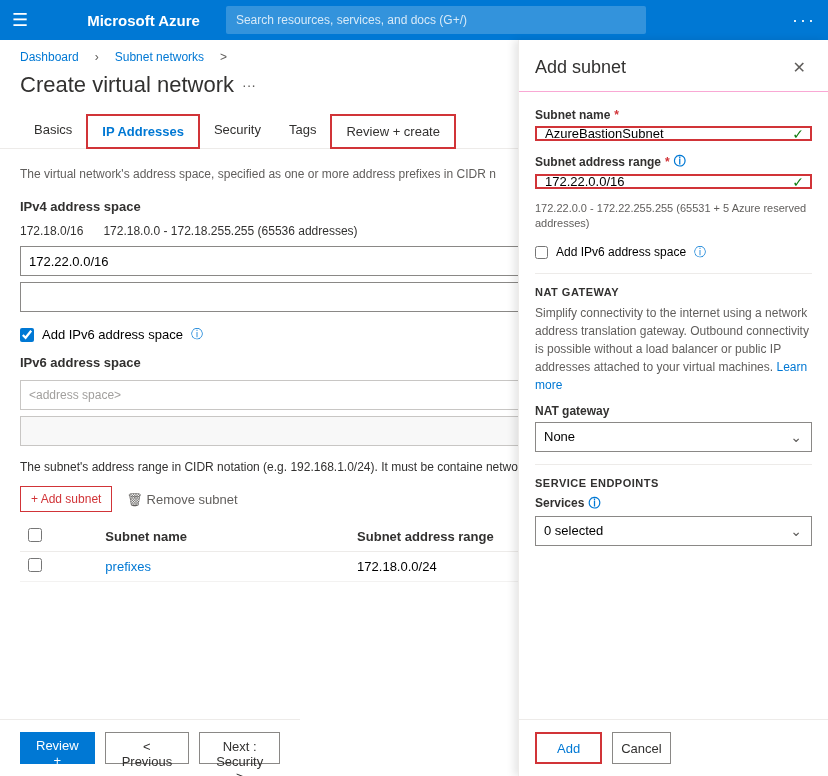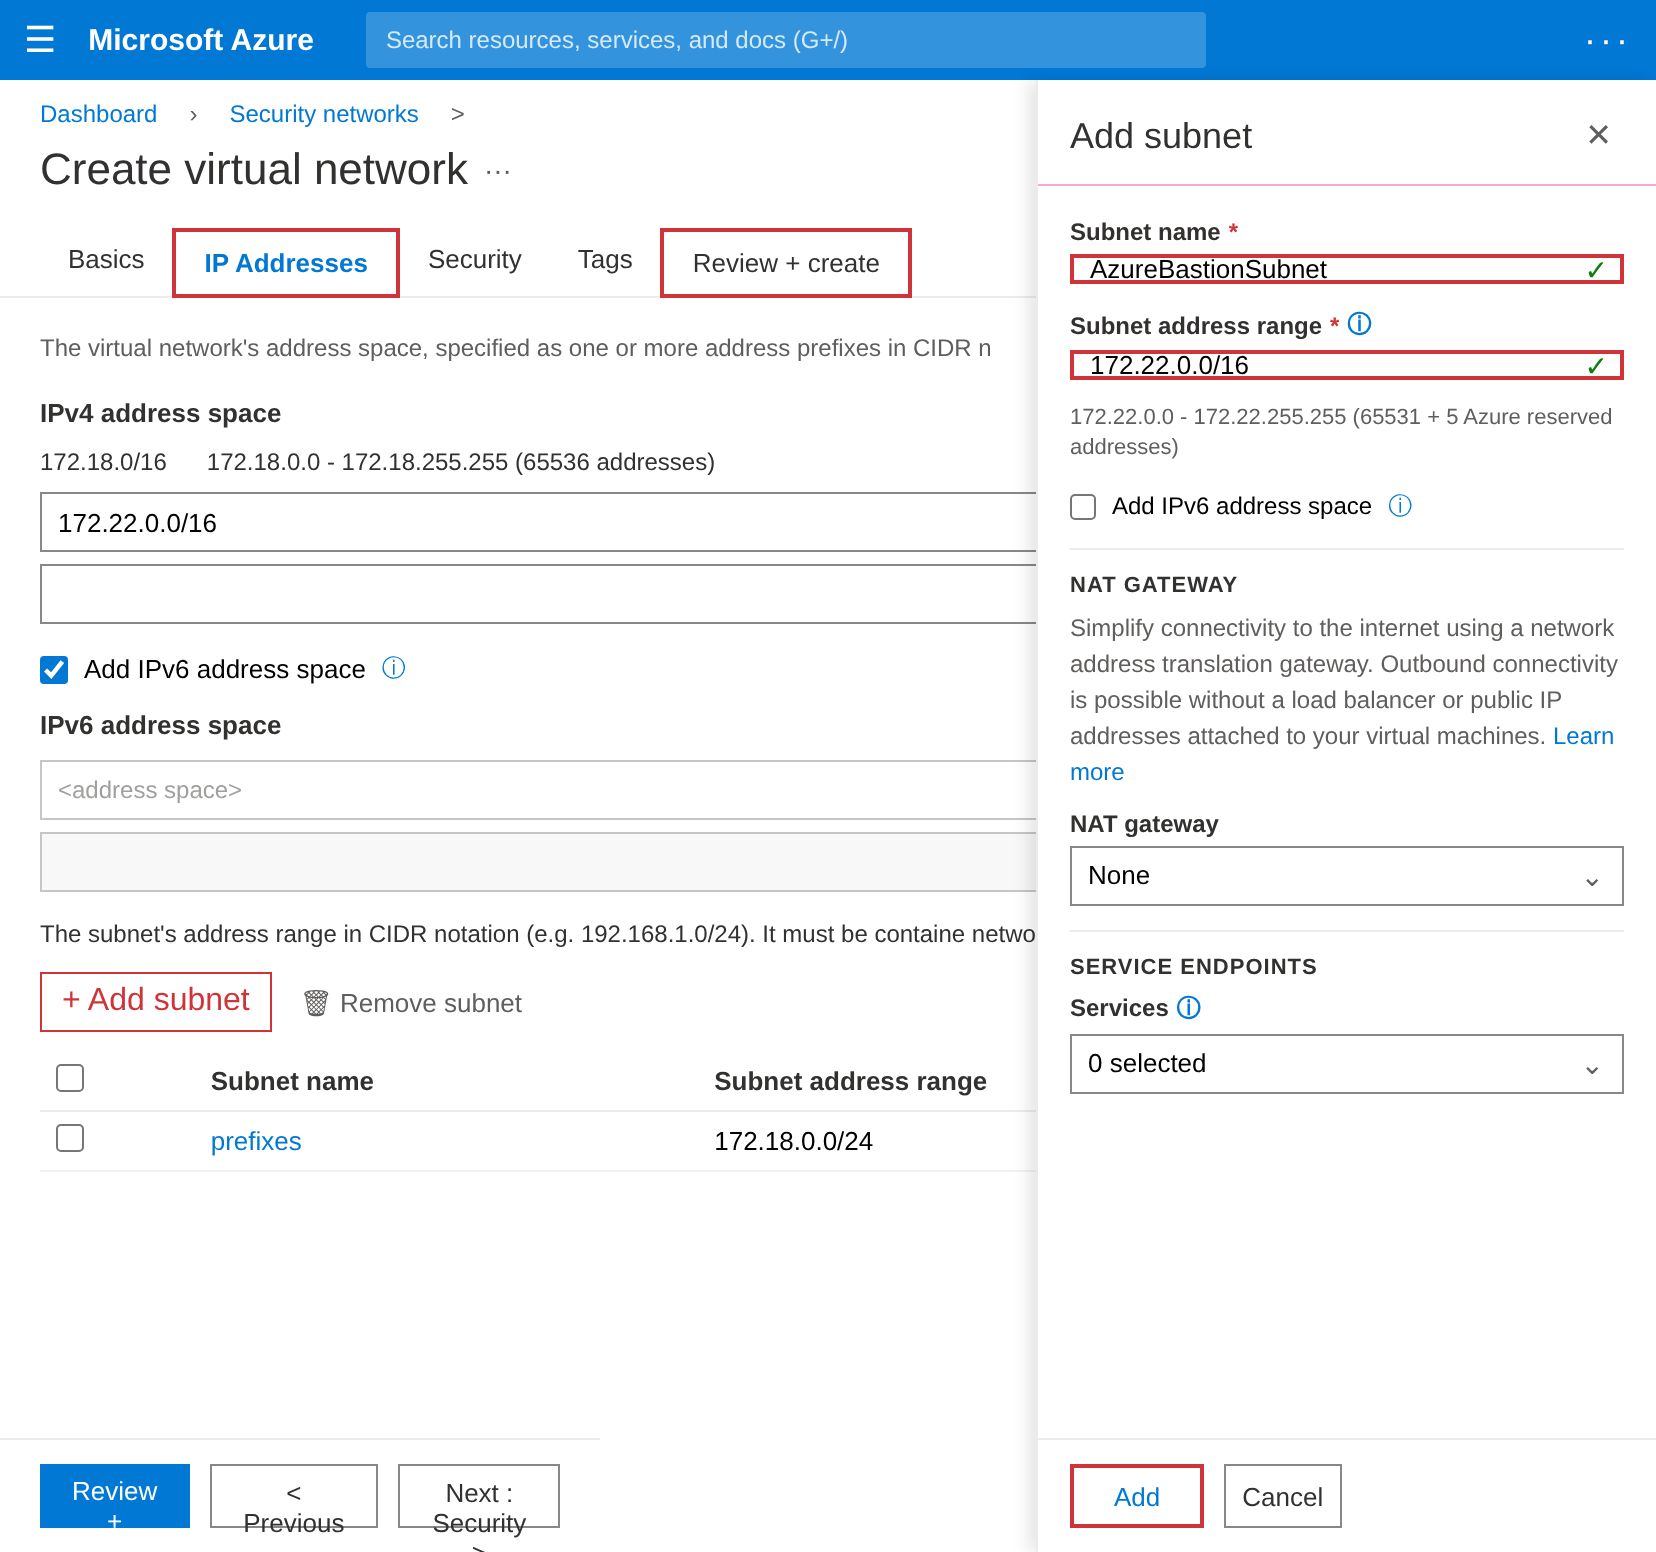--- a/index.html
+++ b/index.html
@@ -9,21 +9,21 @@
     .topbar {
       background: #0078d4;
       color: white;
       height: 40px;
       display: flex;
       align-items: center;
       padding: 0 12px;
       gap: 10px;
     }
     .topbar-hamburger { font-size: 18px; cursor: pointer; margin-right: 6px; }
-    .topbar-title { font-size: 15px; font-weight: 600; margin-right: 16px; }
+    .topbar-title { font-size: 15px; font-weight: 600; margin-right: 16px; margin-left: 43px; }
     .topbar-search {
       flex: 1;
       max-width: 420px;
       height: 28px;
       background: rgba(255,255,255,0.2);
       border: none;
       border-radius: 2px;
       color: white;
       padding: 0 10px;
       font-size: 12px;
@@ -178,21 +178,21 @@
     .subnet-info a { color: #0078d4; text-decoration: none; }
 
     .add-subnet-btn {
       display: inline-flex;
       align-items: center;
       gap: 4px;
       padding: 5px 10px;
       border: 1px solid #d13438;
       background: white;
       color: #d13438;
-      font-size: 16px;
+      font-size: 12px;
       cursor: pointer;
       font-weight: 500;
       text-align: center;
     }
     .remove-subnet-btn {
       display: inline-flex;
       align-items: center;
       gap: 4px;
       padding: 5px 10px;
       background: none;
@@ -444,21 +444,21 @@
   <span class="topbar-dots">···</span>
 </div>
 
 <div class="main-container">
 
   <div class="left-panel">
 
     <div class="breadcrumb">
       <a>Dashboard</a>
       <span>›</span>
-      <a>Security networks</a>
+      <a>Subnet networks</a>
       <span>&gt;</span>
     </div>
 
     <div class="page-title">
       <span>Create virtual network</span>
       <span class="page-title-dots">···</span>
     </div>
 
     <div class="tabs">
       <div class="tab">Basics</div>

